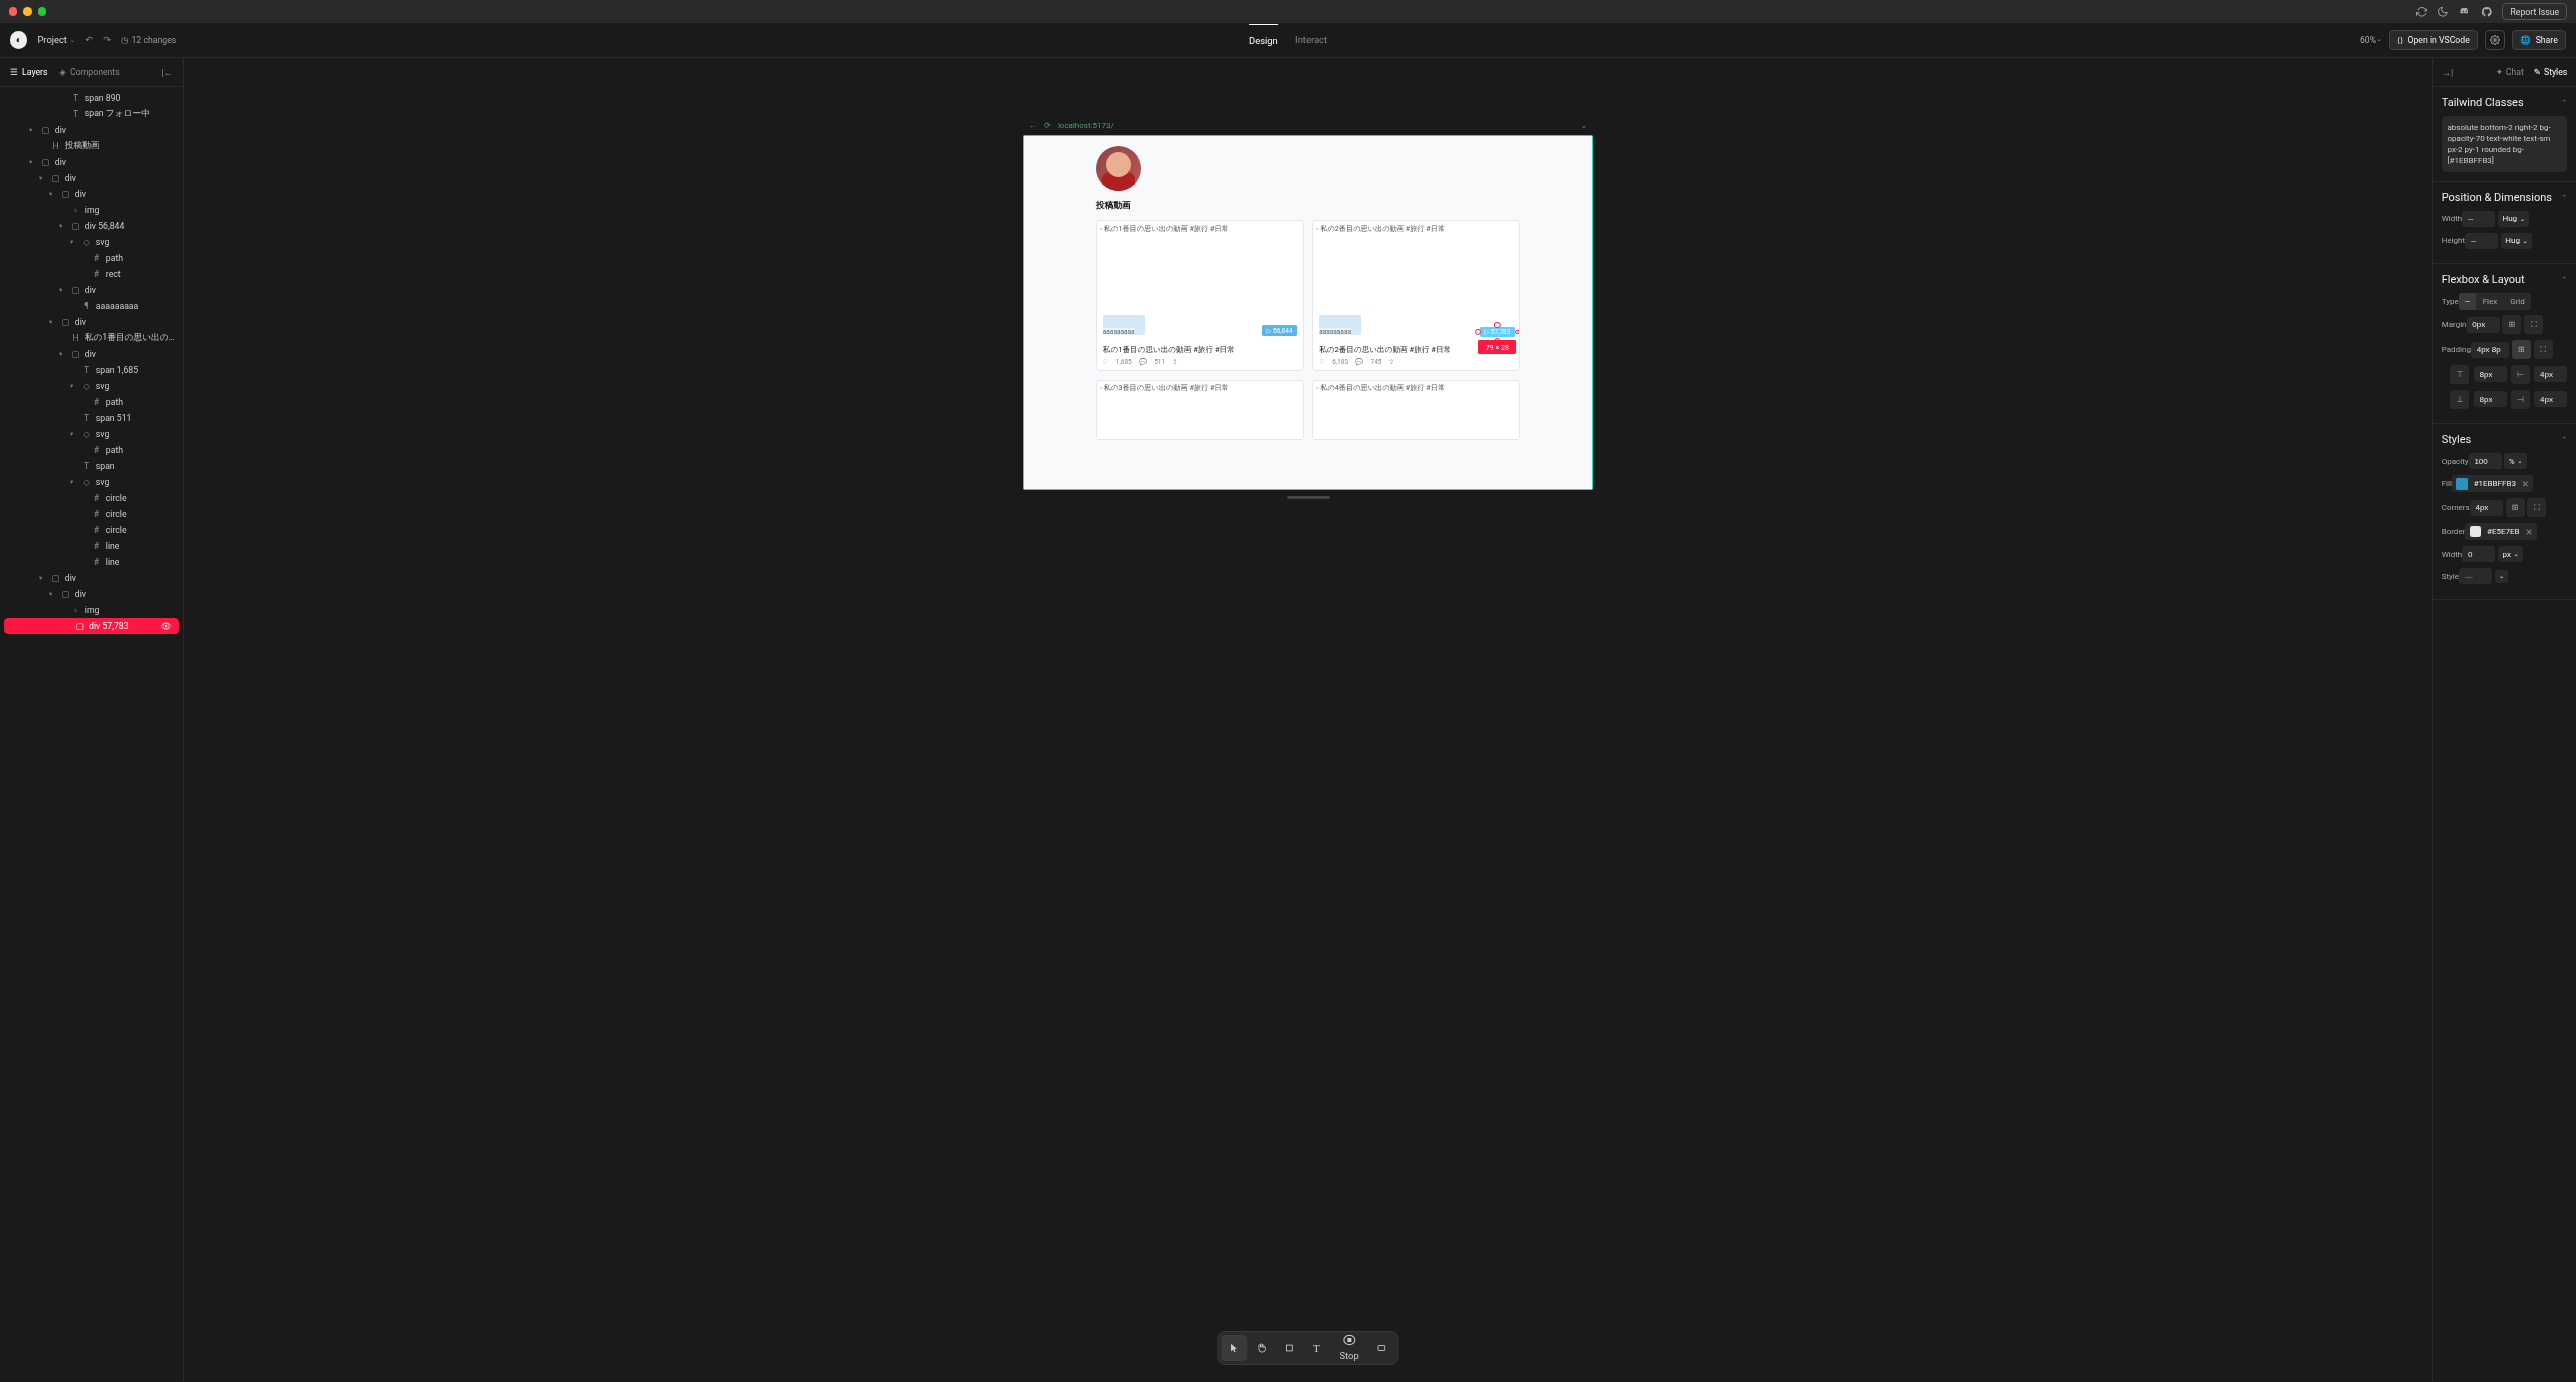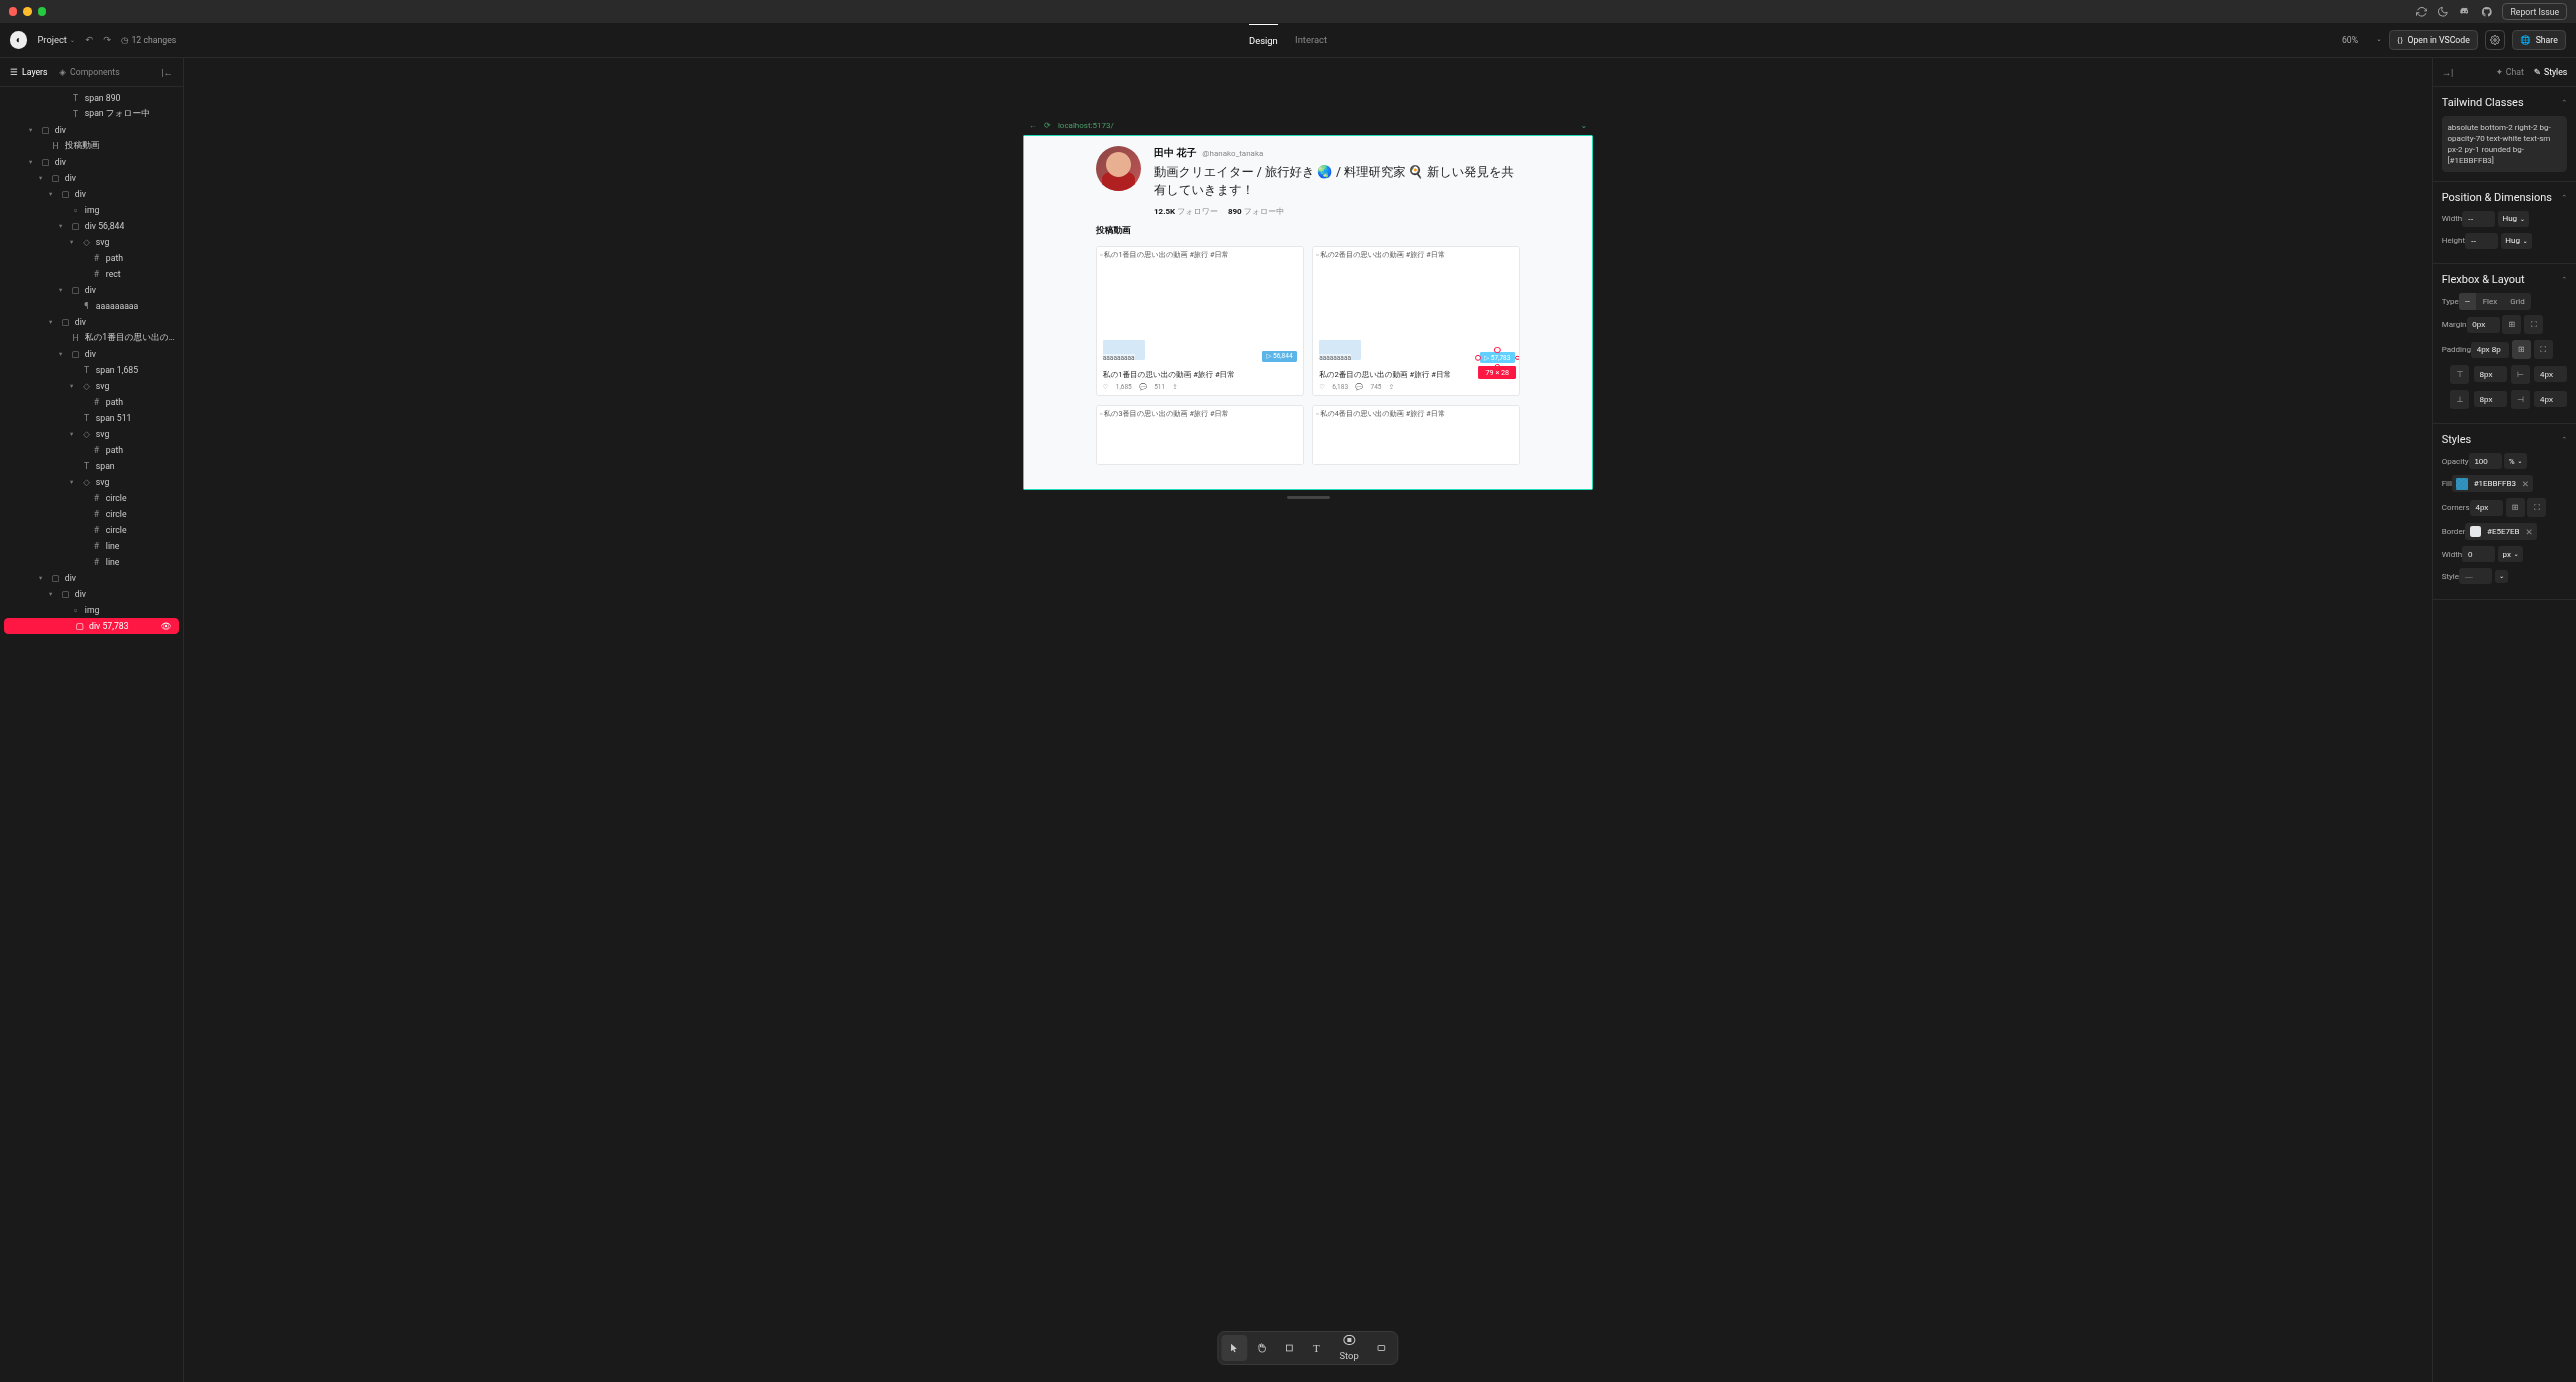--- a/index.html
+++ b/index.html
@@ -58,21 +58,21 @@
   left: 50%;
   transform: translateX(-50%);
   display: flex;
   gap: 17.4px;
   font-size: 9.4px;
   justify-content: space-between;
 }
 .tab { color: #888; cursor: pointer; padding: 10px 0; }
 .tab.active { color: #fff; border-top: 1.4px solid #fff; }
 .topbar-right { display: flex; align-items: center; gap: 7.2px; }
-.zoom-label { color: #aaa; font-size: 8.7px; cursor:pointer; display:flex; align-items:flex-start; gap:18px; }
+.zoom-label { color: #aaa; font-size: 8.7px; cursor:pointer; display:flex; align-items:flex-start; gap:0; }
 .vscode-btn, .share-btn {
   border: 0.7px solid #444;
   background: #2a2a2a;
   padding: 4.3px 7.2px;
   border-radius: 4.3px;
   font-size: 8.7px;
   color: #eee;
   display: flex;
   align-items: center;
   gap: 4.3px;
@@ -578,31 +578,20 @@
     <div class="canvas-wrapper">
       <div class="url-bar">
         <span class="arrow">←</span>
         <span class="reload">⟳</span>
         <span>localhost:5173/</span>
         <span style="margin-left:auto;color:#4a9d6a;">⌄</span>
       </div>
       <div class="preview-frame">
         <div class="profile-section">
           <div class="avatar"></div>
-          <div class="profile-info">
-            <div class="profile-name-row">
-              <span class="profile-name">田中 花子</span>
-              <span class="profile-handle">@hanako_tanaka</span>
-            </div>
-            <div class="profile-bio">動画クリエイター / 旅行好き 🌏 / 料理研究家 🍳 新しい発見を共有していきます！</div>
-            <div class="profile-stats">
-              <span><span class="stat-num">12.5K</span> <span class="stat-label">フォロワー</span></span>
-              <span><span class="stat-num">890</span> <span class="stat-label">フォロー中</span></span>
-            </div>
-          </div>
         </div>
         <div class="section-title">投稿動画</div>
         <div class="video-grid">
 
           <div class="video-card">
             <div class="video-thumb">
               <div class="thumb-alt">私の1番目の思い出の動画 #旅行 #日常</div>
               <div class="thumb-overlay-left"></div>
               <div class="thumb-overlay-aa">aaaaaaaaa</div>
               <div class="thumb-badge">▷ 56,844</div>

